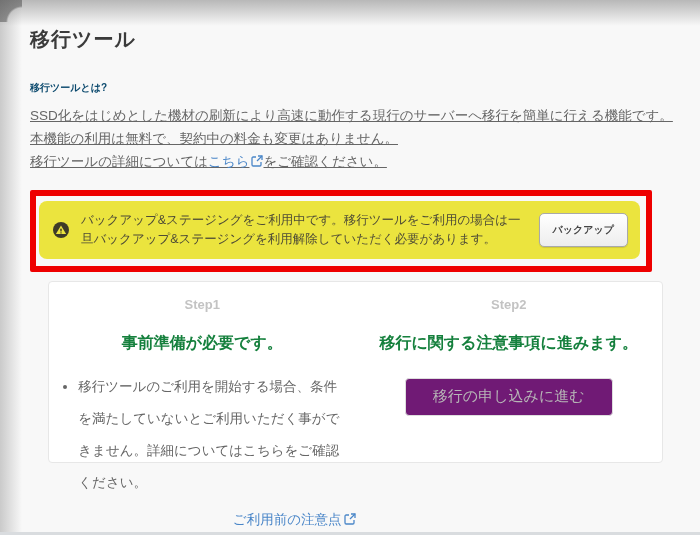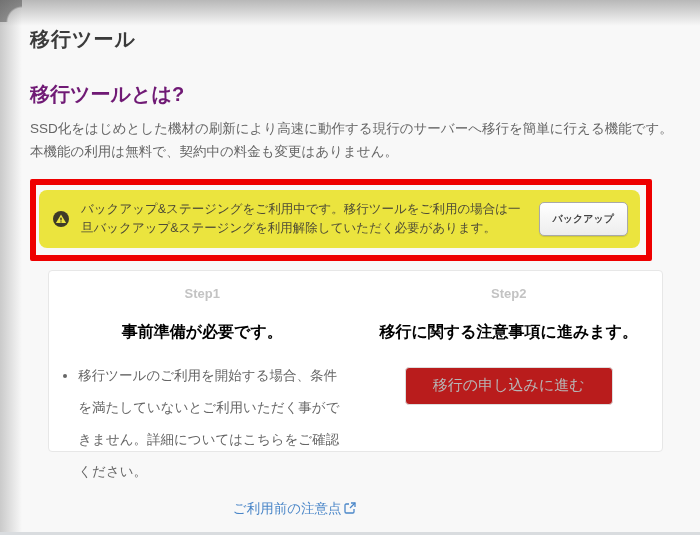--- a/index.html
+++ b/index.html
@@ -34,27 +34,27 @@
 
   .content { position: absolute; top: 6px; left: 0; width: 700px; }
 
   .page-title {
     margin: 20px 0 0 30px;
     font-size: 20px; font-weight: bold; color: #3b3b3b;
     letter-spacing: 1px;
   }
   .intro-heading {
     margin: 28px 0 0 30px;
-    font-size: 20px; font-weight: bold; color: #701a75;
+    font-size: 10px; font-weight: bold; color: #0c4a6e;
   }
   .intro-text {
     margin: 9px 30px 0 30px;
     font-size: 13.5px; line-height: 23px; color: #666;
   }
-  .intro-text .line { white-space: nowrap; }
+  .intro-text .line { white-space: nowrap; text-decoration: underline; }
   a.inline-link, .text-link {
     color: #4a86c8; text-decoration: none; cursor: pointer;
   }
   .ext-icon { display: inline-block; vertical-align: -1px; margin-left: 2px; }
 
   
   .annotation-box {
     margin: 16px 48px 0 30px;
     border: 6px solid #ee0000;
     border-radius: 2px;
@@ -94,37 +94,37 @@
     display: flex;
     box-sizing: border-box;
   }
   .step-col { width: 50%; text-align: center; }
   .step-label {
     margin-top: 15px;
     font-size: 13px; font-weight: bold; color: #c3c3c3;
   }
   .step-heading {
     margin-top: 21px;
-    font-size: 16px; font-weight: bold; color: #000000;
+    font-size: 16px; font-weight: bold; color: #15803d;
   }
   .step1-list {
     width: 262px;
     margin: 17px auto 0 auto;
     padding-left: 14px;
     text-align: left;
     font-size: 13.5px; line-height: 32px; color: #666;
     list-style: disc outside;
   }
   .step-link-row { margin-top: 12px; font-size: 13.5px; text-align: right; }
   .step2-button {
     margin-top: 24px;
     width: 208px; height: 38px;
     font-family: inherit;
     font-size: 15px; color: #b7b7b7;
-    background: #b91c1c;
+    background: #701a75;
     border: 1px solid #dedede;
     border-radius: 4px;
     cursor: default;
   }
 </style>
 </head>
 <body>
 
 <div class="shadow-top"></div>
 <div class="shadow-left"></div>
@@ -133,20 +133,27 @@
 
 <div class="content">
 
   <h1 class="page-title">移行ツール</h1>
 
   <h2 class="intro-heading">移行ツールとは?</h2>
 
   <div class="intro-text">
     <div class="line">SSD化をはじめとした機材の刷新により高速に動作する現行のサーバーへ移行を簡単に行える機能です。</div>
     <div class="line">本機能の利用は無料で、契約中の料金も変更はありません。</div>
+    <div class="line">
+      <span>移行ツールの詳細については</span><a class="inline-link"><span>こちら</span><span class="ext-icon"><svg viewBox="0 0 12 12" width="12" height="12">
+              <path d="M5 2H2.2C1.5 2 1 2.5 1 3.2v6.6C1 10.5 1.5 11 2.2 11h6.6c.7 0 1.2-.5 1.2-1.2V7" fill="none" stroke="#4a86c8" stroke-width="1.3"></path>
+              <path d="M7 1h4v4" fill="none" stroke="#4a86c8" stroke-width="1.3"></path>
+              <path d="M11 1L6 6" stroke="#4a86c8" stroke-width="1.3"></path>
+            </svg></span></a><span>をご確認ください。</span>
+    </div>
   </div>
 
   <div class="annotation-box">
     <div class="alert">
       <span class="warn-circle">
         <svg viewBox="0 0 16 16" width="16" height="16">
           <circle cx="8" cy="8" r="8" fill="#3e3b28"></circle>
           <path d="M8 3.4L13.1 12H2.9z" fill="#ebe43e"></path>
           <rect x="7.3" y="6.6" width="1.4" height="2.9" rx="0.6" fill="#3e3b28"></rect>
           <rect x="7.3" y="10.2" width="1.4" height="1.3" rx="0.6" fill="#3e3b28"></rect>

